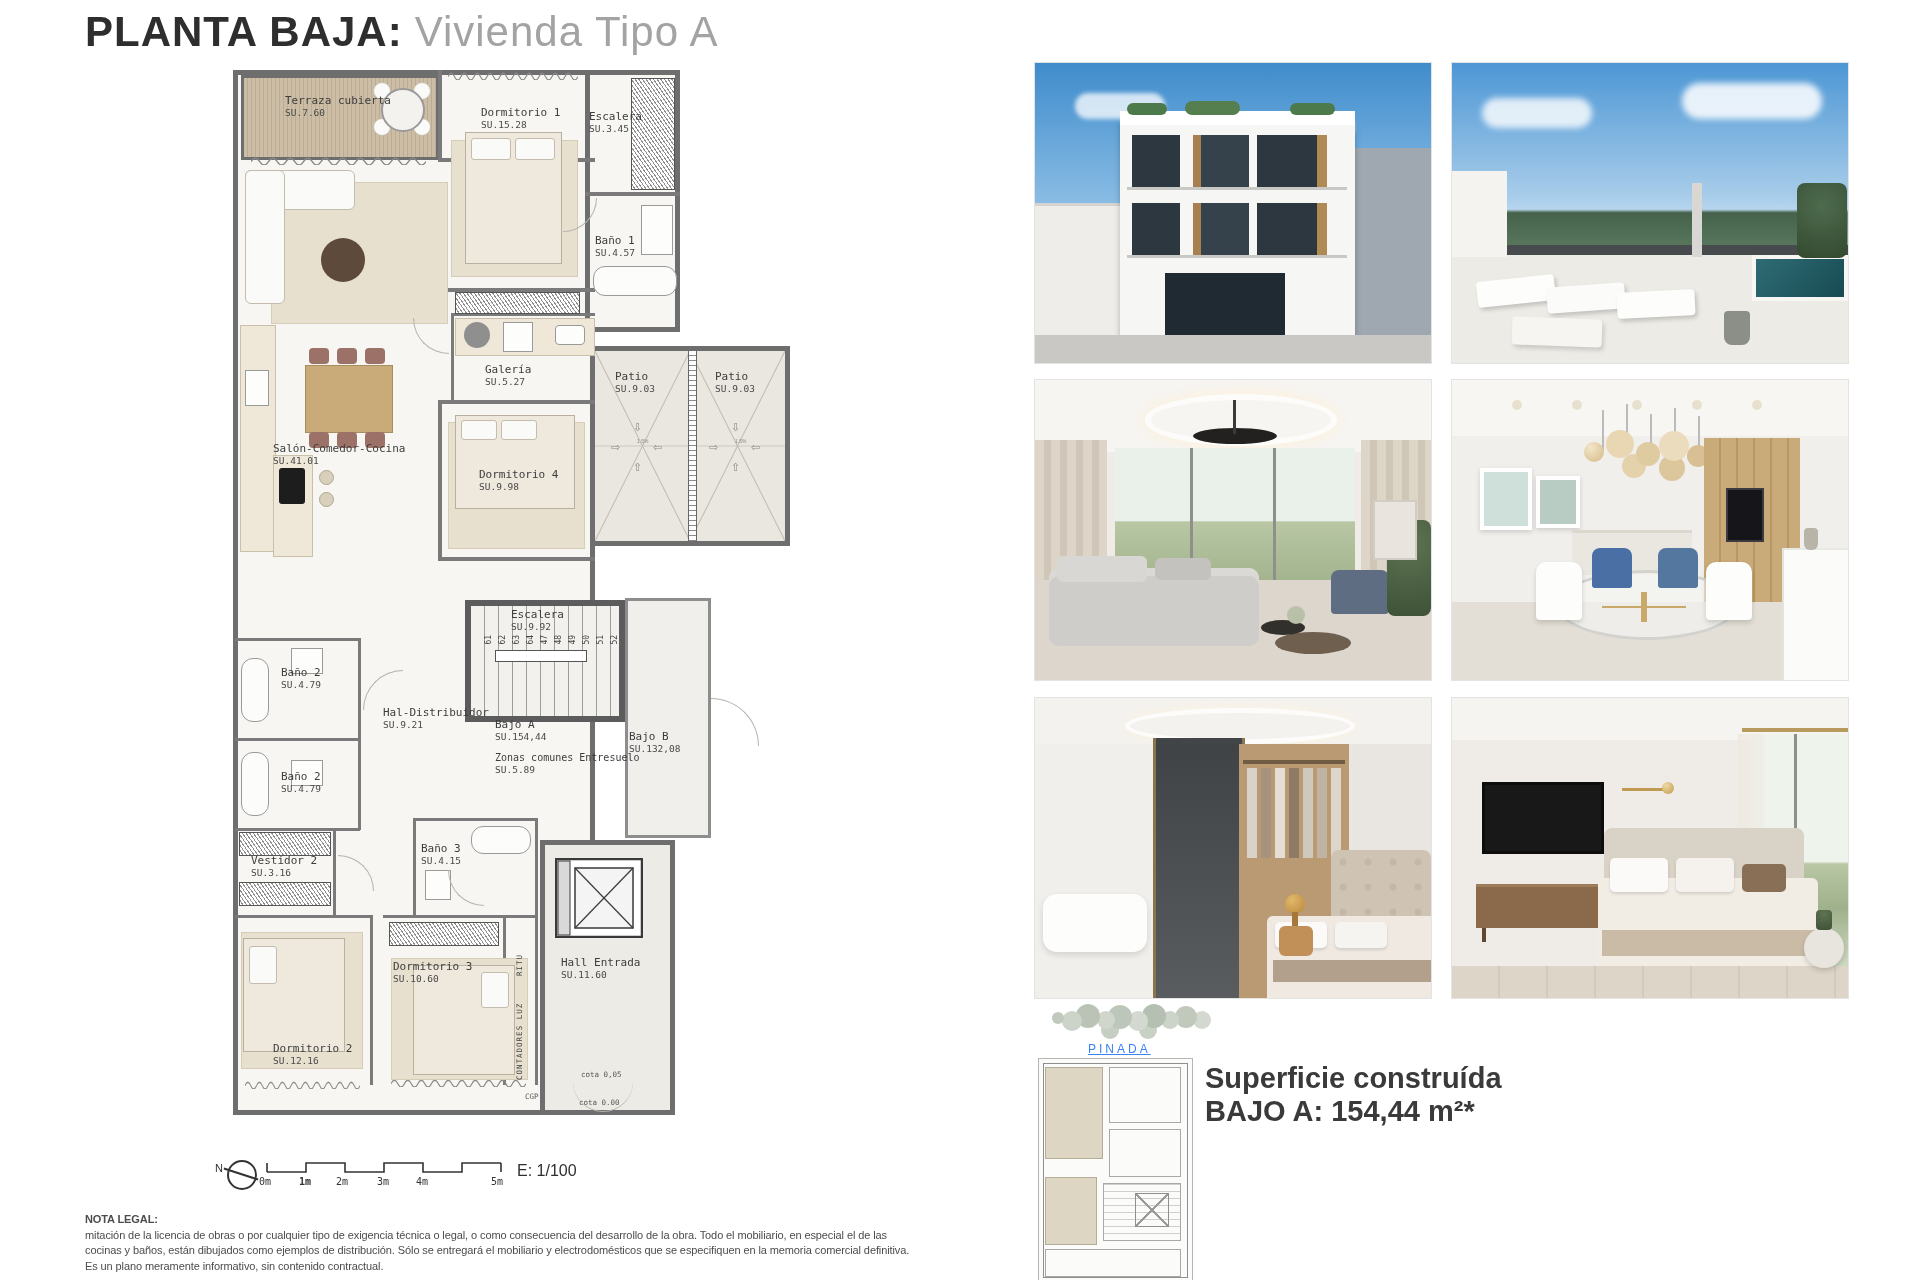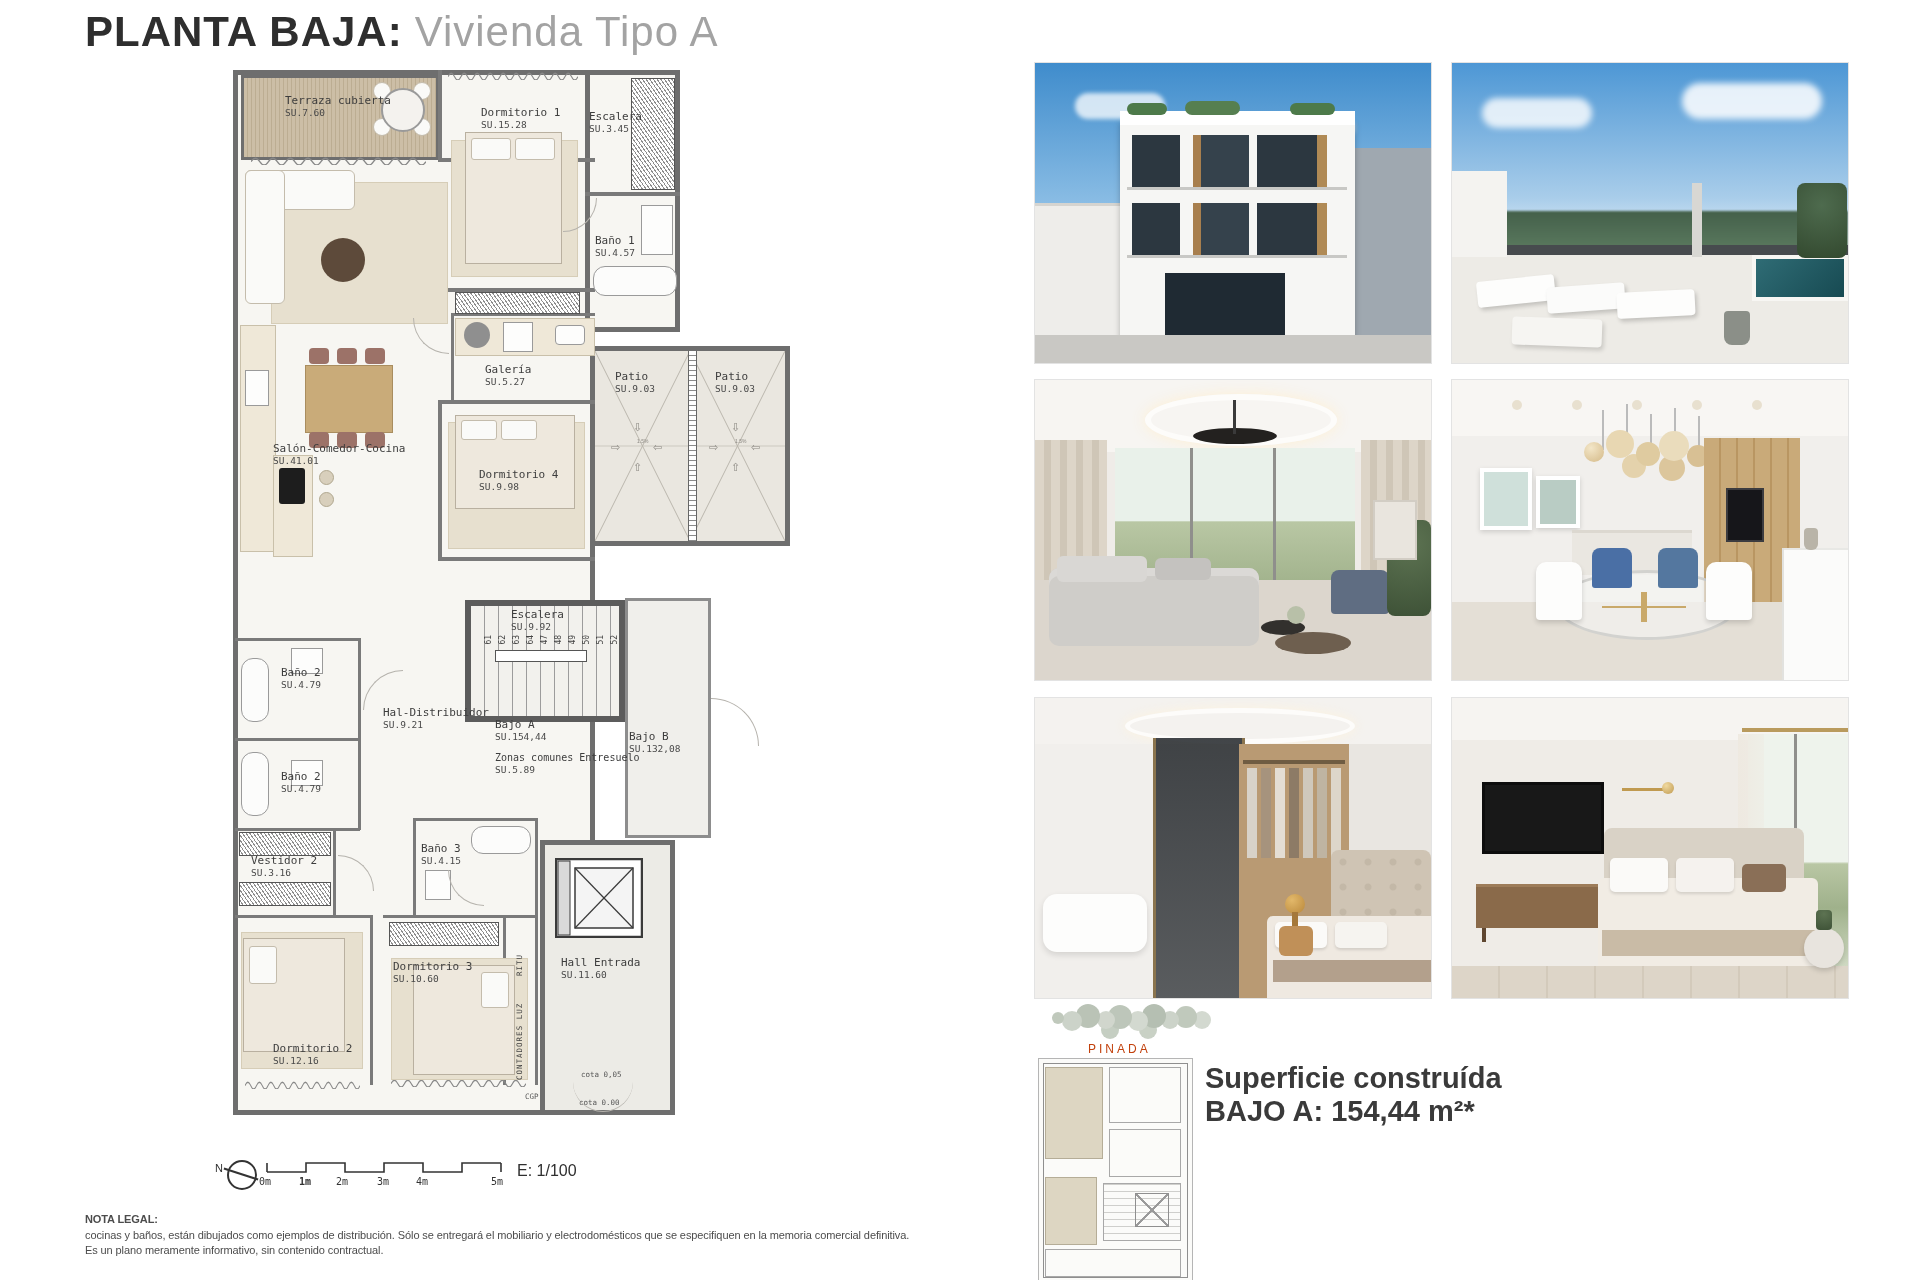--- a/index.html
+++ b/index.html
@@ -39,21 +39,21 @@
   
   .photo{width:396px;height:300px;overflow:hidden;background:#ddd;outline:1px solid #e3e3e3;}
   .photo *{position:absolute;}
 
   
   .foliage{width:12px;height:12px;border-radius:50%;background:#b6c0b1;
     box-shadow:14px 3px 0 4px #c4ccc0,30px -2px 0 6px #aeb9aa,48px 2px 0 3px #c9d0c5,
       62px -1px 0 6px #b2bdae,80px 3px 0 4px #ccd3c8,96px -2px 0 6px #a9b4a5,
       112px 2px 0 3px #c4ccc0,128px -1px 0 5px #b6c0b1,144px 2px 0 3px #ccd3c8,
       52px 12px 0 3px #bcc6b8,90px 12px 0 3px #c0c9bc;opacity:.85;}
-  .pinada{font-size:12px;letter-spacing:3px;color:#c2410c;}
+  .pinada{font-size:12px;letter-spacing:3px;color:#3b82f6;text-decoration:underline;}
   .sum1{font-size:29px;font-weight:bold;color:#3a3a3a;line-height:1.15;}
   .sumnote{font-size:13.5px;color:#4a4a4a;line-height:1.4;}
   .keyplan{width:155px;height:225px;background:#fbfbf9;border:1px solid #b5b5b5;box-sizing:border-box;}
   .kp{position:absolute;box-sizing:border-box;}
 
   
   .legal{left:85px;top:1212px;width:920px;font-size:11px;line-height:1.42;color:#4c4c4c;}
   .legal .hd{font-weight:bold;font-size:11px;}
   .legal span{display:block;white-space:nowrap;letter-spacing:-0.1px;}
 
@@ -410,15 +410,16 @@
   <div class="kp" style="left:96px;top:134px;width:34px;height:34px;border:1px solid #8f8f8f;background:linear-gradient(45deg,transparent 47%,#9a9a9a 48%,#9a9a9a 52%,transparent 53%),linear-gradient(-45deg,transparent 47%,#9a9a9a 48%,#9a9a9a 52%,transparent 53%);"></div>
 </div>
 
 <div class="abs" style="left:1205px;top:1062px;width:420px;">
   <div class="sum1">Superficie construída</div>
   <div class="sum1">BAJO A: 154,44 m²*</div>
 </div>
 
 <div class="abs legal">
   <span class="hd">NOTA LEGAL:</span>
+  <span>mitación de la licencia de obras o por cualquier tipo de exigencia técnica o legal, o como consecuencia del desarrollo de la obra. Todo el mobiliario, en especial el de las</span>
   <span>cocinas y baños, están dibujados como ejemplos de distribución. Sólo se entregará el mobiliario y electrodomésticos que se especifiquen en la memoria comercial definitiva.</span>
   <span>Es un plano meramente informativo, sin contenido contractual.</span>
 </div>
 
 </body></html>

